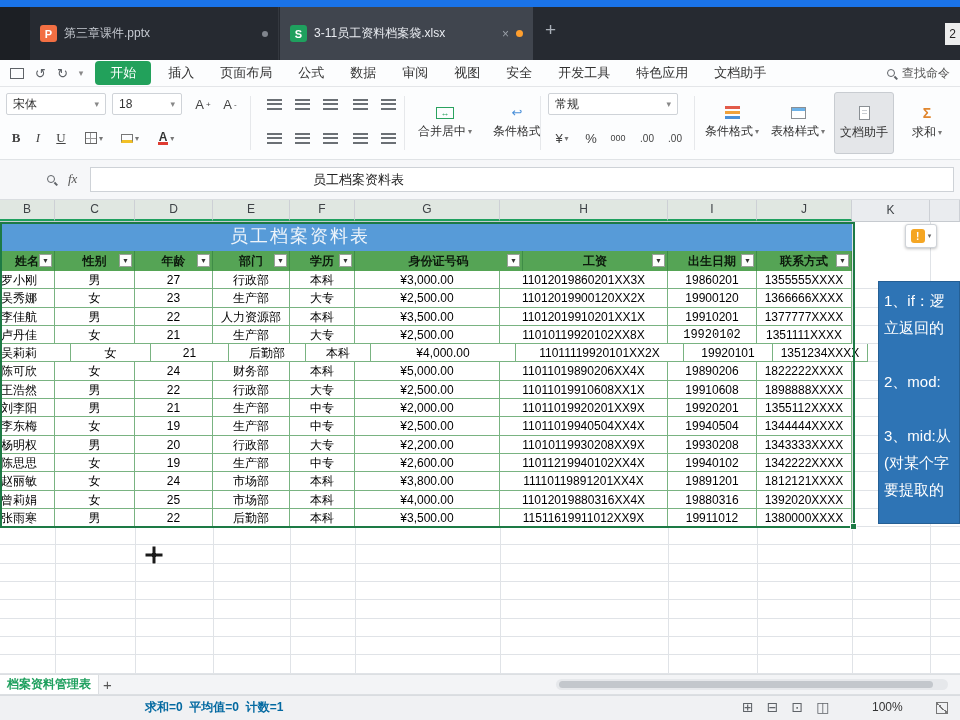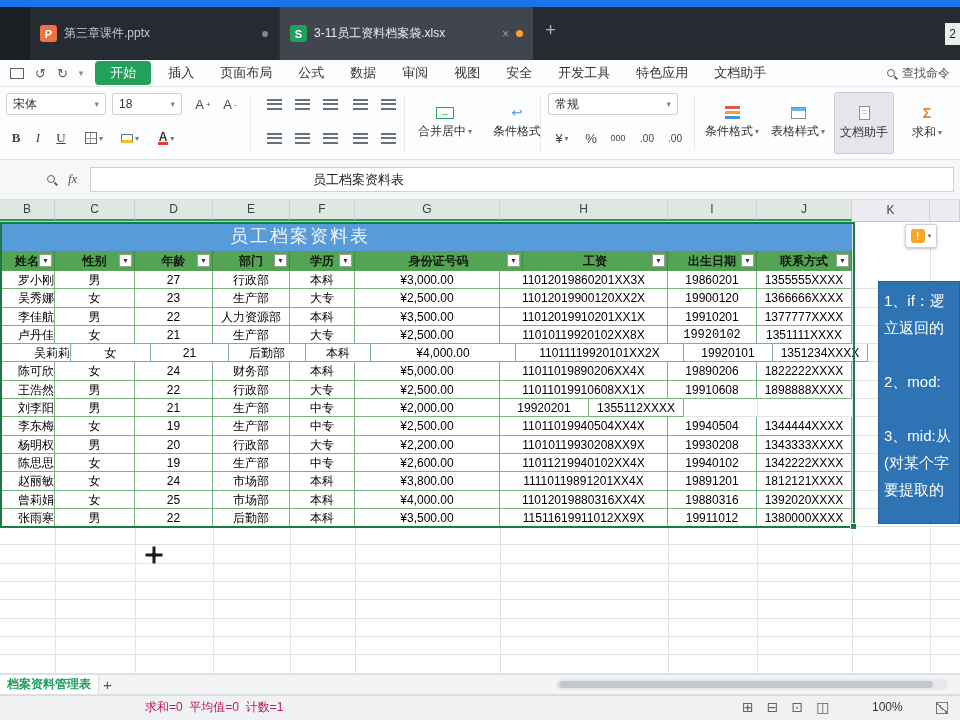--- a/index.html
+++ b/index.html
@@ -97,21 +97,21 @@
   .title-text{position:absolute;left:0;top:0;width:600px;text-align:center;font-size:18px;color:#eef4fa;
               line-height:29px;letter-spacing:2px;white-space:nowrap;}
   .thead{display:flex;height:20px;}
   .th{background:#55a455;border-right:1px solid #3e8c46;box-sizing:border-box;position:relative;flex:none;
       font-size:12px;font-weight:bold;color:#0d1a0d;text-align:center;line-height:20px;white-space:nowrap;overflow:hidden;}
   .filter{position:absolute;right:2px;top:3px;width:13px;height:13px;background:#fdfdfd;border:1px solid #98a098;
           font-size:7px;color:#333;display:flex;align-items:center;justify-content:center;box-sizing:border-box;}
   .trow{display:flex;height:18.3px;}
   .td{background:#fff;border-right:1px solid #79b381;border-bottom:1px solid #79b381;box-sizing:border-box;flex:none;
       font-size:12px;color:#000;line-height:18.3px;text-align:center;overflow:hidden;white-space:nowrap;}
-  .td.name{text-align:right;padding-left:1px;}
+  .td.name{text-align:left;padding-left:1px;}
   .sel{left:0;top:222px;width:855px;height:306px;border:2px solid #1d7a45;box-sizing:border-box;pointer-events:none;}
   .fillh{left:850px;top:523px;width:7px;height:7px;background:#1d7a45;border:1px solid #fff;box-sizing:border-box;}
 
   
   .warn{left:905px;top:224px;width:32px;height:24px;background:#fff;border:1px solid #cfd3d8;border-radius:3px;
         box-shadow:0 1px 3px rgba(0,0,0,.25);display:flex;align-items:center;justify-content:center;gap:3px;box-sizing:border-box;}
   .warn-core{width:14px;height:14px;background:#f5a623;border-radius:3px;color:#fff;font-weight:bold;font-size:10px;
              display:flex;align-items:center;justify-content:center;}
   .warn .caret{font-size:7px;color:#666;}
 
@@ -127,21 +127,21 @@
   .tabsbar{left:0;top:674px;width:960px;height:21px;background:#f3f4f6;border-top:1px solid #dcdfe2;
            border-bottom:1px solid #dcdfe2;box-sizing:border-box;}
   .sheet-tab{position:absolute;left:0;top:0;height:19px;padding:0 7px;background:#fff;border-right:1px solid #dcdfe2;
              font-size:12px;color:#1fa05e;line-height:19px;font-weight:bold;white-space:nowrap;}
   .add-sheet{position:absolute;left:103px;top:0;font-size:15px;color:#555;line-height:19px;}
   .hscroll{position:absolute;left:556px;top:4px;width:392px;height:11px;background:#e6e8eb;border-radius:6px;}
   .hthumb{position:absolute;left:3px;top:2px;width:374px;height:7px;background:#c3c7cc;border-radius:4px;}
 
   
   .statusbar{left:0;top:695px;width:960px;height:25px;background:#f0f1f3;border-top:1px solid #d9dce0;box-sizing:border-box;}
-  .sb-summary{position:absolute;left:145px;top:0;line-height:23px;font-size:12px;color:#be185d;white-space:pre;}
+  .sb-summary{position:absolute;left:145px;top:0;line-height:23px;font-size:12px;color:#0369a1;white-space:pre;font-weight:bold;}
   .sb-views{position:absolute;left:742px;top:0;display:flex;gap:13px;line-height:23px;font-size:14px;color:#5f6368;}
   .sb-zoom{position:absolute;left:872px;top:0;line-height:23px;font-size:12px;color:#333;}
   .sb-full{position:absolute;left:936px;top:6px;width:12px;height:12px;border:1px solid #777;box-sizing:border-box;
            background:linear-gradient(45deg,transparent 45%,#777 45% 55%,transparent 55%);}
 </style>
 </head>
 <body>
 
 <div class="screen">
 
@@ -444,20 +444,21 @@
           <div class="td" style="width: 89px;">19910608</div>
           <div class="td" style="width: 95px;">1898888XXXX</div>
         </div>
         <div class="trow">
           <div class="td name" style="width: 55px;">刘李阳</div>
           <div class="td" style="width: 80px;">男</div>
           <div class="td" style="width: 78px;">21</div>
           <div class="td" style="width: 77px;">生产部</div>
           <div class="td" style="width: 65px;">中专</div>
           <div class="td" style="width: 145px;">¥2,000.00</div>
+          <div class="td" style="width: 168px;">11011019920201XX9X</div>
           <div class="td" style="width: 89px;">19920201</div>
           <div class="td" style="width: 95px;">1355112XXXX</div>
         </div>
         <div class="trow">
           <div class="td name" style="width: 55px;">李东梅</div>
           <div class="td" style="width: 80px;">女</div>
           <div class="td" style="width: 78px;">19</div>
           <div class="td" style="width: 77px;">生产部</div>
           <div class="td" style="width: 65px;">中专</div>
           <div class="td" style="width: 145px;">¥2,500.00</div>

